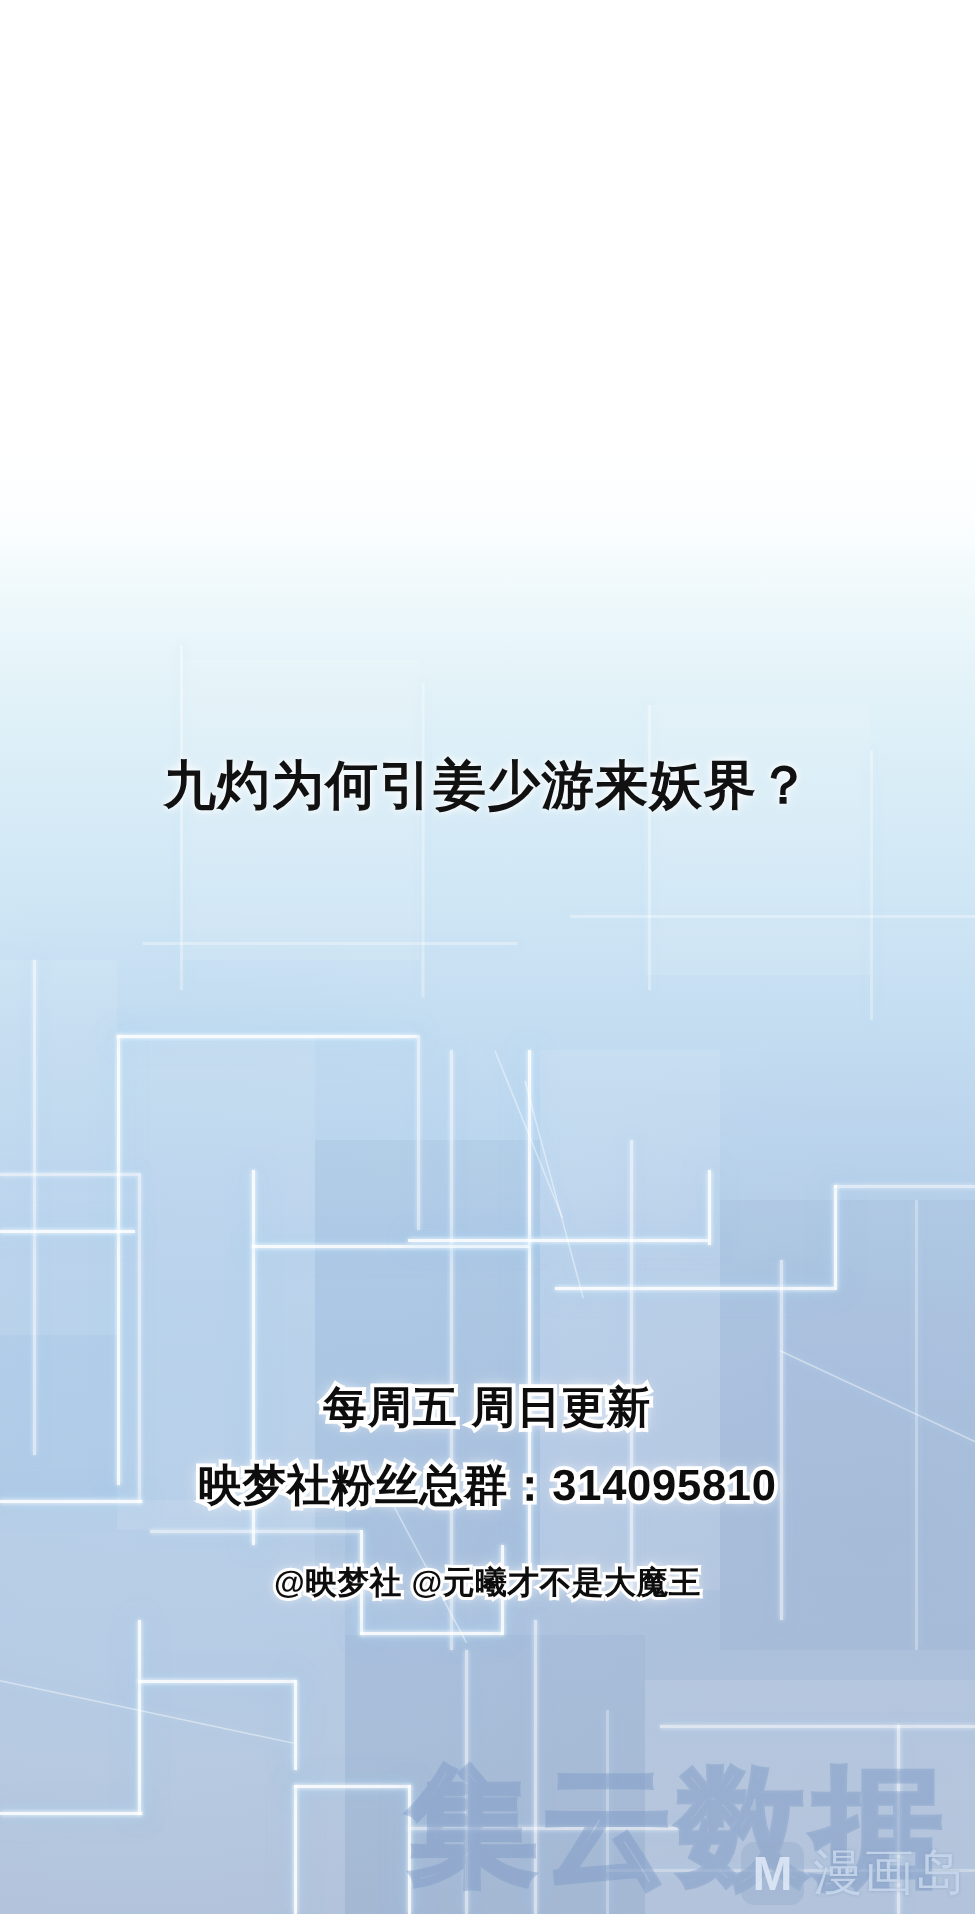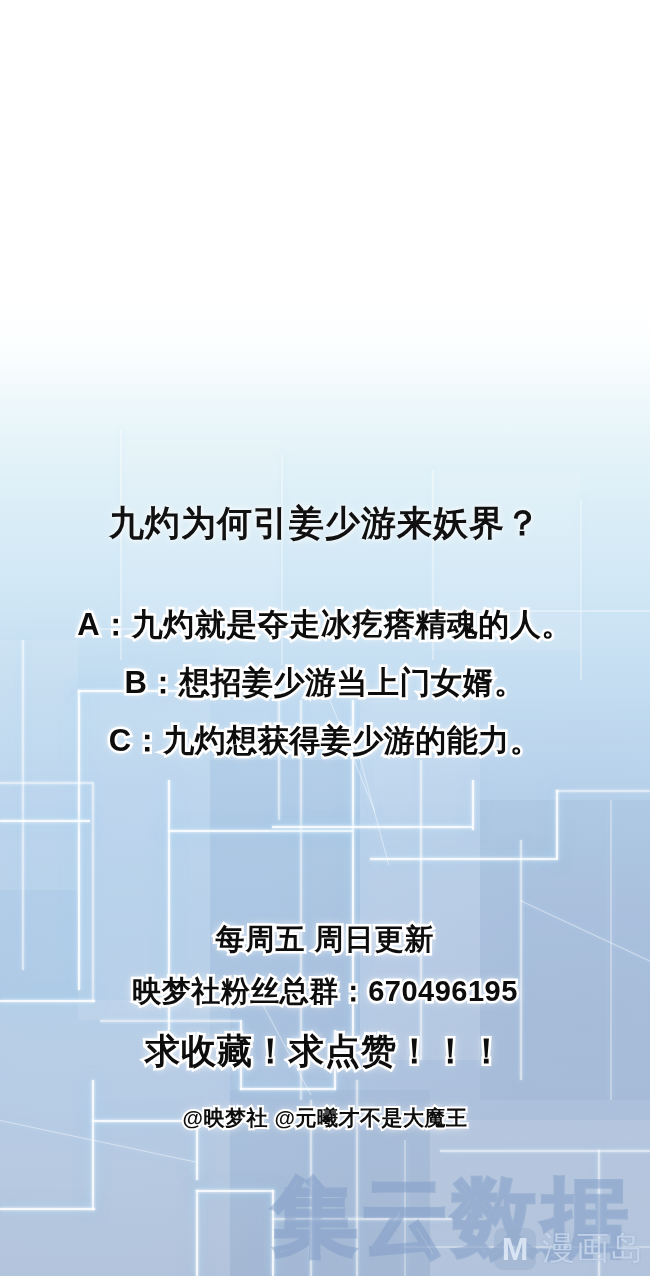--- a/index.html
+++ b/index.html
@@ -334,30 +334,24 @@
     <div class="glow-diag" style="left:350px; top:720px; width:150px; transform:rotate(75deg);"></div>
     <div class="glow-diag" style="left:250px; top:980px; width:130px; transform:rotate(62deg);"></div>
     <div class="glow-diag" style="left:520px; top:900px; width:170px; transform:rotate(25deg);"></div>
     <div class="glow-diag" style="left:0px;   top:1120px; width:200px; transform:rotate(12deg);"></div>
   </div>
 
   <div class="content">
 
     <div class="quiz-title">九灼为何引姜少游来妖界？</div>
 
-    <div class="options">
-      <div class="option">A：九灼就是夺走冰疙瘩精魂的人。</div>
-      <div class="option">B：想招姜少游当上门女婿。</div>
-      <div class="option">C：九灼想获得姜少游的能力。</div>
-    </div>
 
     <div class="footer">
       <div class="foot-line foot-schedule">每周五  周日更新</div>
-      <div class="foot-line foot-group">映梦社粉丝总群：670496195</div>
-      <div class="foot-line foot-cta">求收藏！求点赞！！！</div>
+      <div class="foot-line foot-group">映梦社粉丝总群：314095810</div>
       <div class="foot-line foot-credits">@映梦社    @元曦才不是大魔王</div>
     </div>
 
   </div>
 
   <div class="wm-cn">集云数据</div>
   <div class="wm-logo">
     <div class="wm-logo-mark">M</div>
     <div class="wm-logo-text">漫画岛</div>
   </div>

